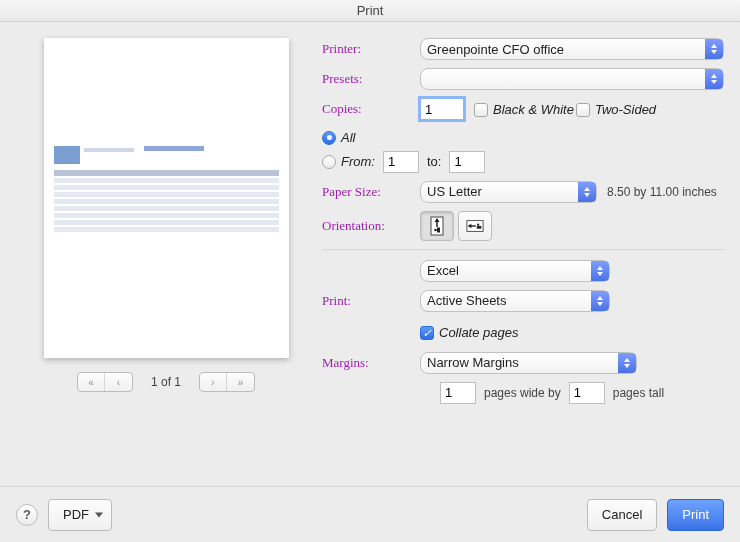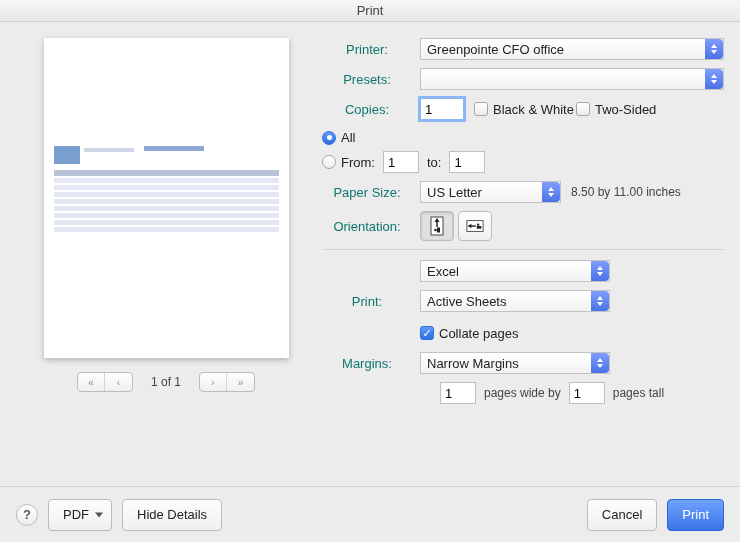--- a/index.html
+++ b/index.html
@@ -82,28 +82,29 @@
   padding-left: 6px;
 }
 .formrow {
   display: flex;
   align-items: center;
   margin-bottom: 8px;
   min-height: 22px;
 }
 .lbl {
   width: 98px;
-  text-align: center;
+  text-align: left;
   padding-right: 8px;
-  color: #0f766e;
+  color: #a21caf;
+  font-family: Liberation Serif, serif;
 }
 .select {
   height: 22px;
   border: 1px solid #c2c2c2;
-  border-radius: 0;
+  border-radius: 8px;
   background: linear-gradient(#fff,#f2f2f2);
   display: flex;
   align-items: center;
   padding: 0 6px;
   position: relative;
 }
 .select.wide { flex: 1; }
 .select .cap {
   position: absolute;
   right: 0; top: 0; bottom: 0;
@@ -128,22 +129,23 @@
   font-size: 13px;
   border-radius: 0;
 }
 .input.focus {
   outline: 3px solid #8cb7f5;
   outline-offset: -1px;
   box-shadow: 0 0 0 1px #6ea3ec;
 }
 .checkbox, .radio {
   display: inline-flex;
-  align-items: center;
+  align-items: flex-end;
   gap: 5px;
+  font-style: italic;
 }
 .checkbox .box, .radio .dot {
   width: 14px; height: 14px;
   border: 1px solid #a6a6a6;
   background: linear-gradient(#fff,#ececec);
 }
 .checkbox .box { border-radius: 3px; display:flex;align-items:center;justify-content:center;}
 .checkbox.checked .box { background: linear-gradient(#5e9bff,#2e6de0); border-color:#2e6de0; }
 .checkbox.checked .box::after { content:"✓"; color:#fff; font-size:11px; line-height:1; }
 .radio .dot { border-radius: 50%; display:flex;align-items:center;justify-content:center;}
@@ -282,21 +284,21 @@
           </label>
           <input class="input" style="width: 36px; margin: 0px 8px;" value="1">
           <span>to:</span>
           <input class="input" style="width: 36px; margin-left: 8px;" value="1">
         </div>
       </div>
     </div>
 
     <div class="formrow">
       <div class="lbl">Paper Size:</div>
-      <div class="select" style="width:141px">
+      <div class="select" style="width:177px">
         <span>US Letter</span>
           <div class="cap"></div>
       </div>
       <span class="smallnote" style="margin-left:10px">8.50 by 11.00 inches</span>
     </div>
 
     <div class="formrow">
       <div class="lbl">Orientation:</div>
       <div class="orientbtn active">
         <svg viewBox="0 0 18 20">
@@ -339,21 +341,21 @@
     <div class="formrow" style="margin-top:10px">
       <div class="lbl"></div>
       <label class="checkbox checked">
         <span class="box"></span>
           <span>Collate pages</span>
       </label>
     </div>
 
     <div class="formrow">
       <div class="lbl">Margins:</div>
-      <div class="select" style="width:190px">
+      <div class="select" style="width:217px">
         <span>Narrow Margins</span>
           <div class="cap"></div>
       </div>
     </div>
 
 
     <div class="formrow">
       <div class="lbl"></div>
       <div style="margin-left:20px;display:flex;align-items:center;gap:8px">
         <input class="input" style="width: 36px;" value="1">
@@ -363,18 +365,17 @@
       </div>
     </div>
 
   </div>
 </div>
 
 <div class="footer">
   <div class="helpbtn">?</div>
   <div class="btn dropdown">PDF</div>
   <div style="width:10px"></div>
-  <div class="btn">Hide Details</div>
   <div class="spacer"></div>
   <div class="btn">Cancel</div>
   <div style="width:10px"></div>
   <div class="btn default">Print</div>
 </div>
 
 </body></html>

